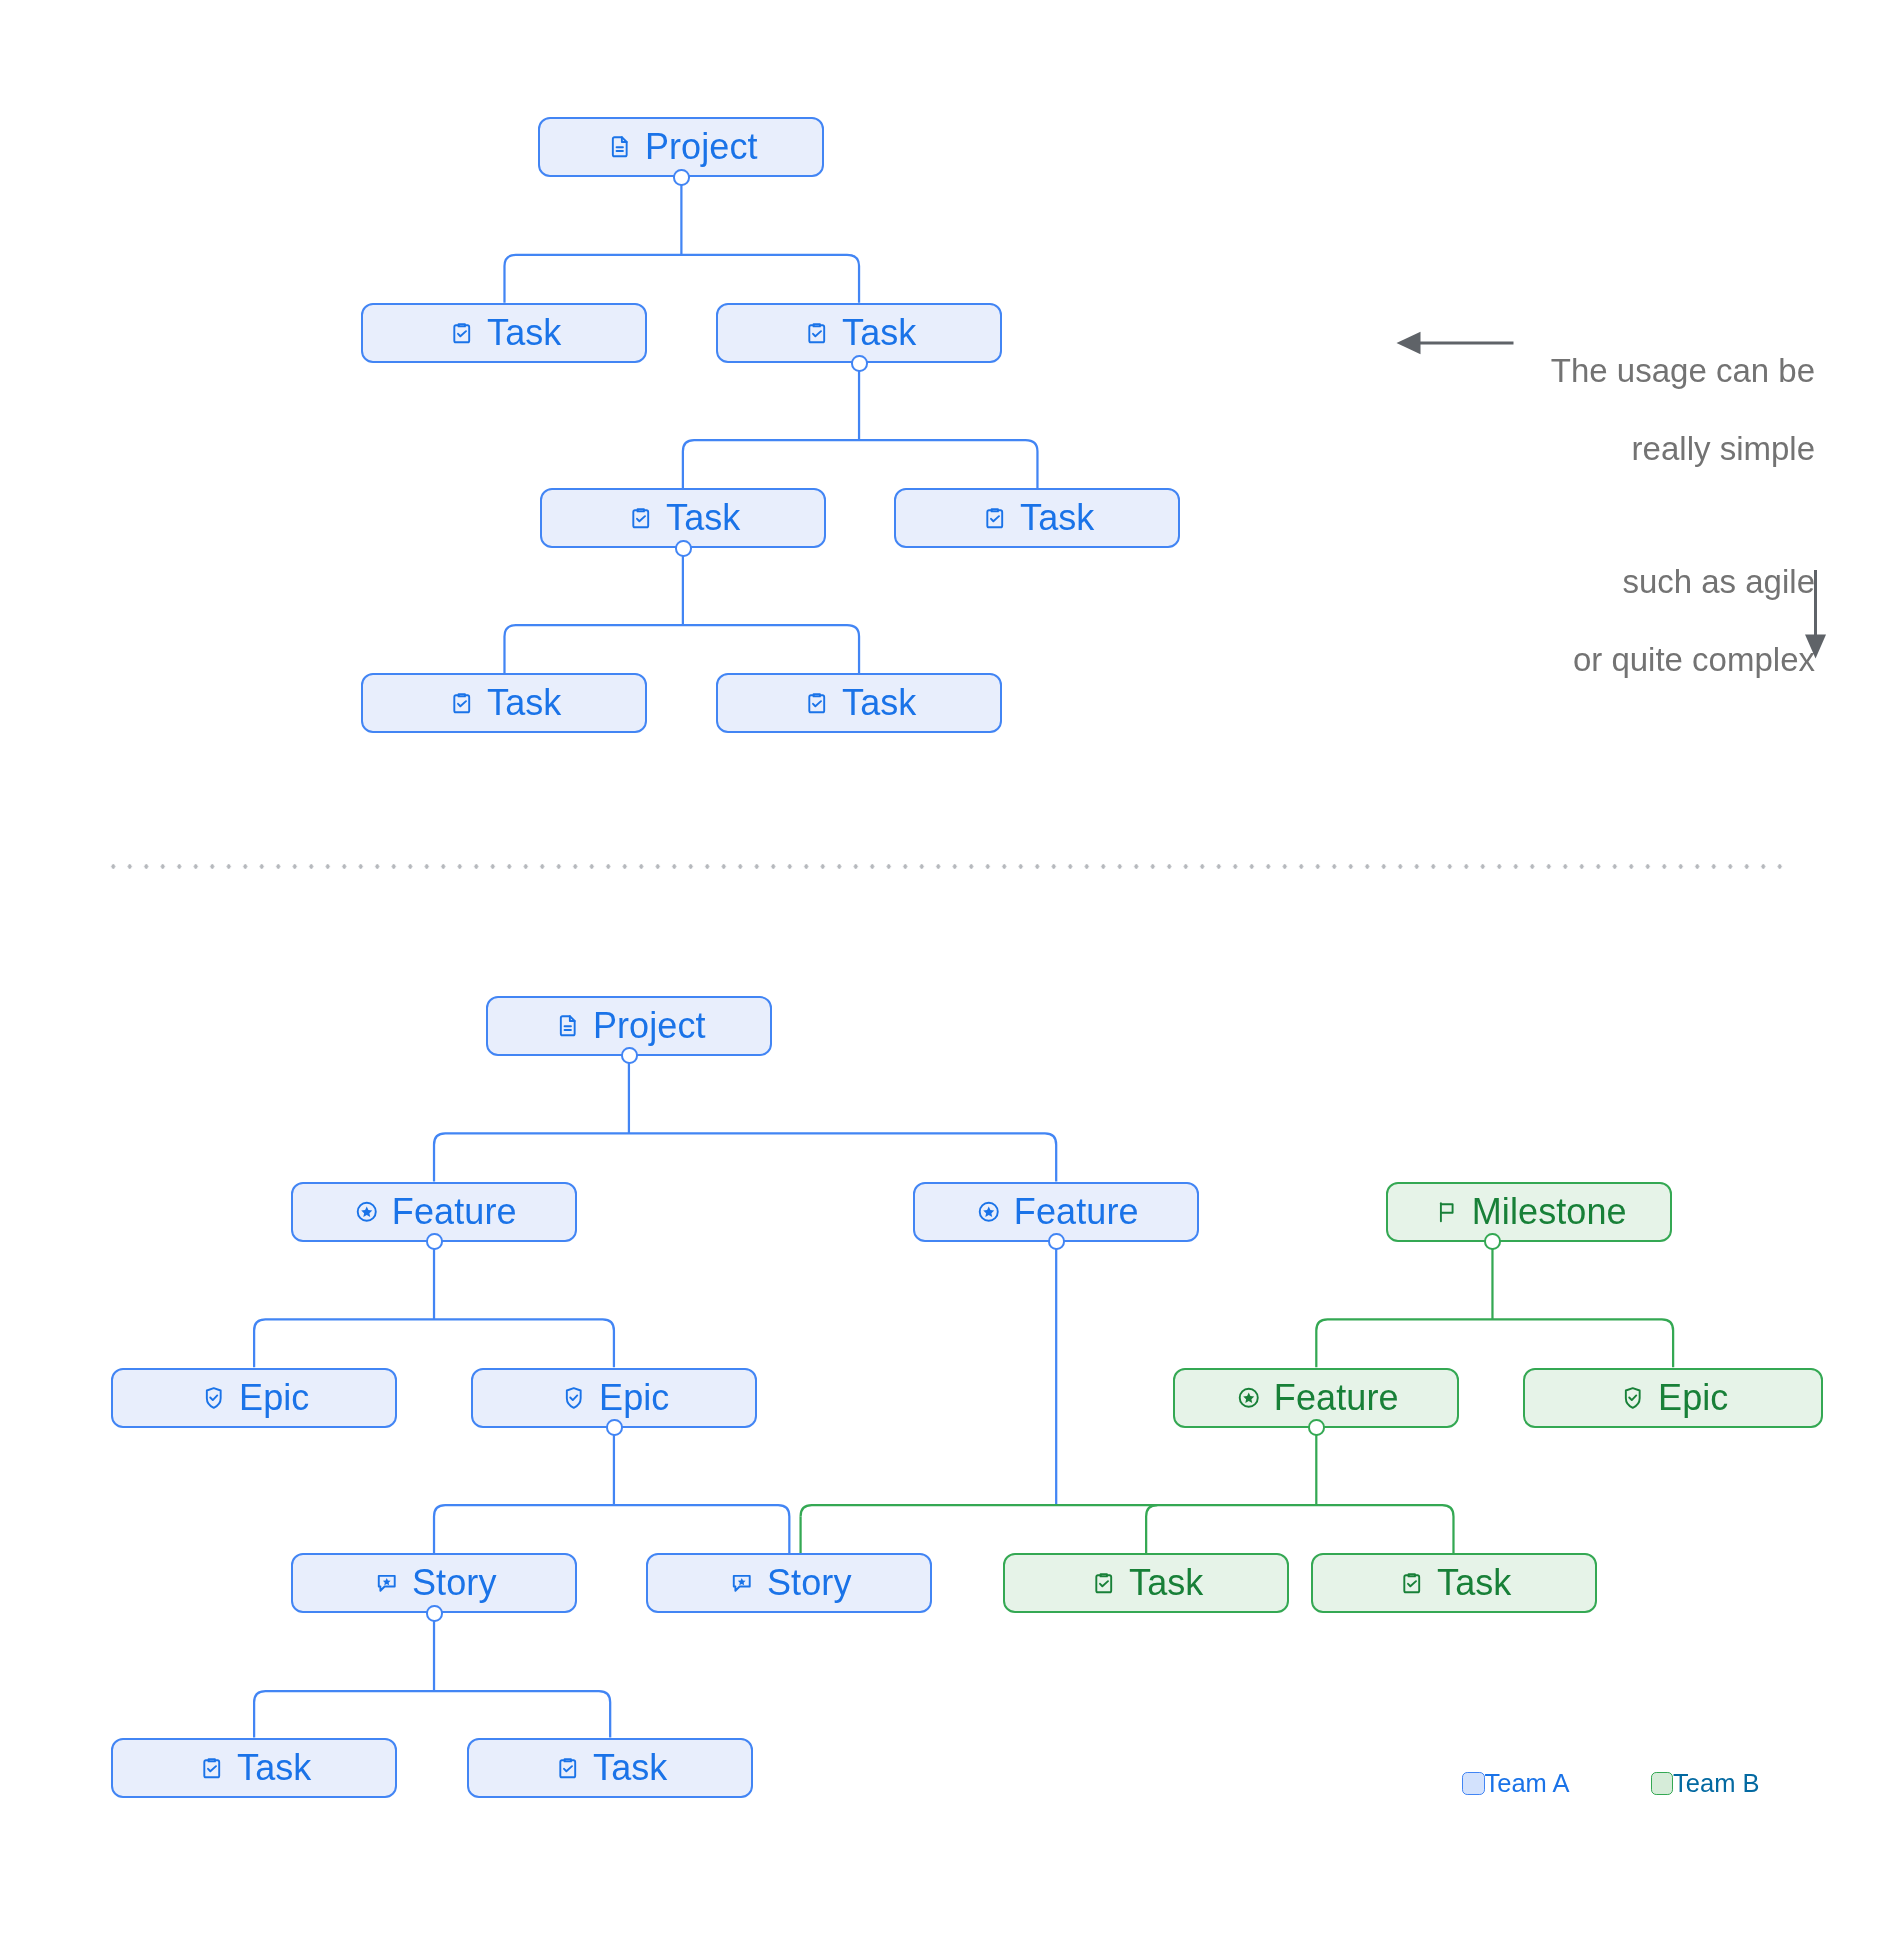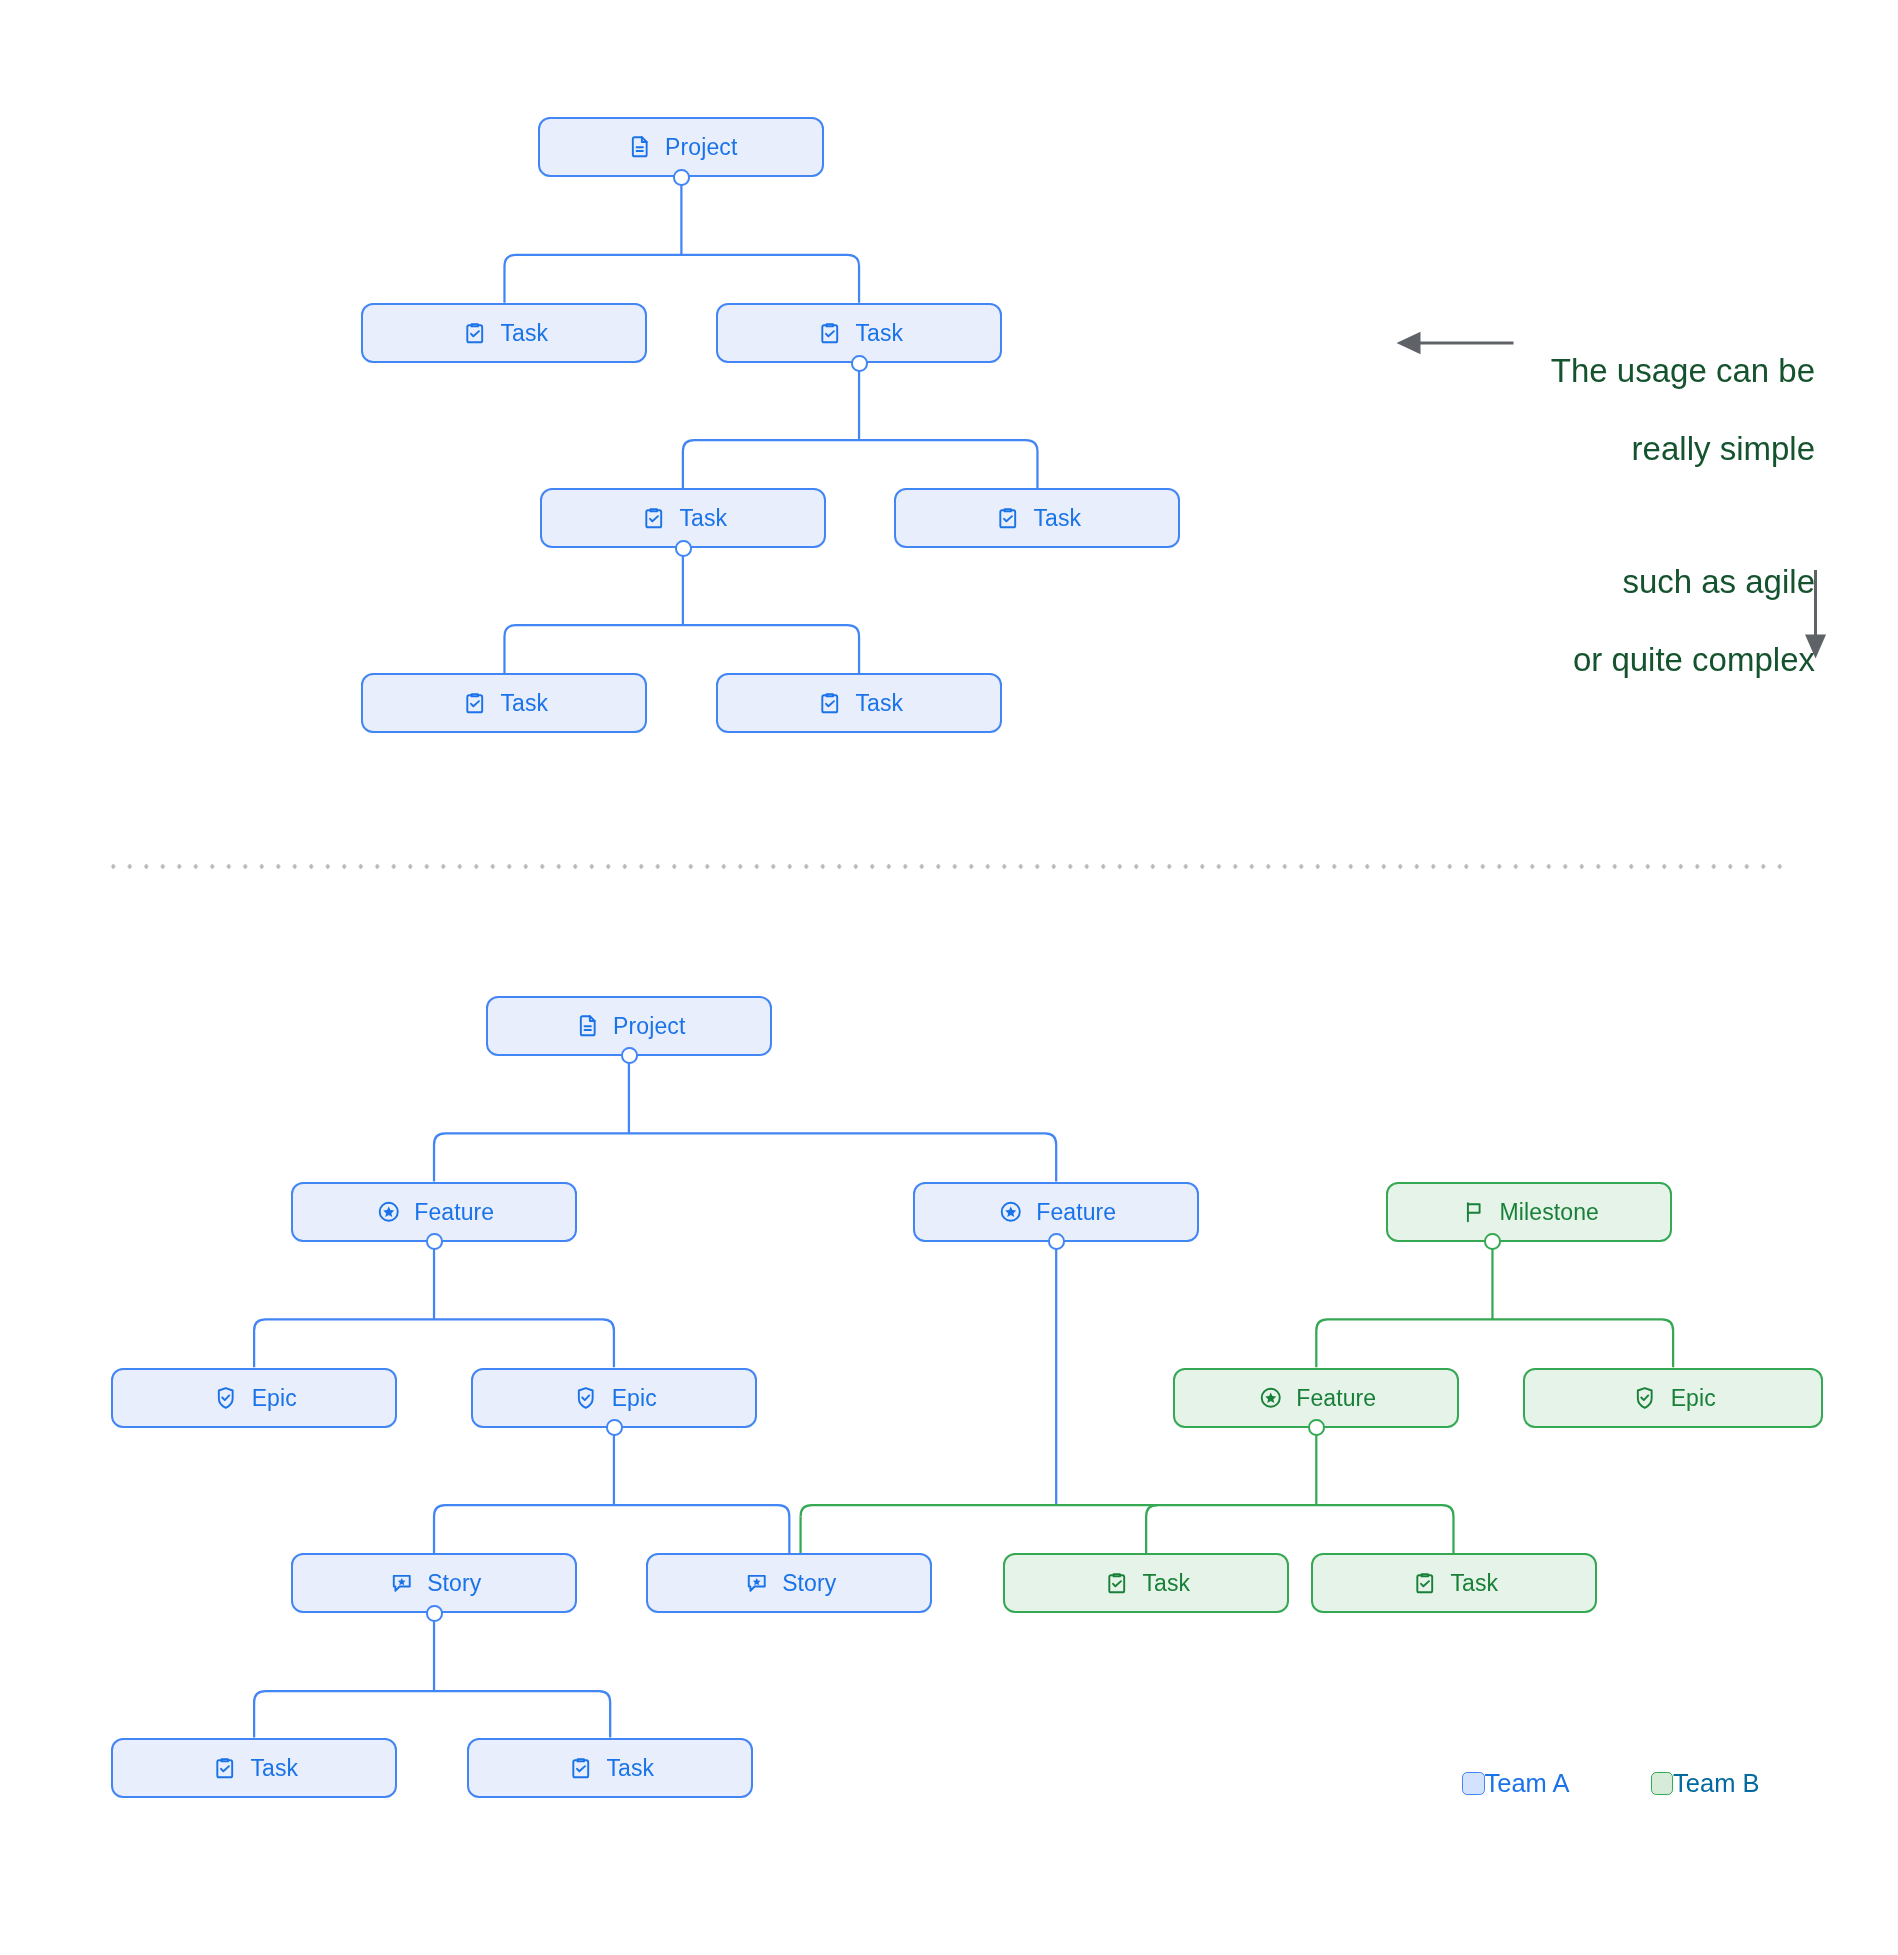--- a/index.html
+++ b/index.html
@@ -32,21 +32,21 @@
   .node {
     position: absolute;
     box-sizing: border-box;
     display: flex;
     align-items: center;
     justify-content: center;
     gap: 10.5px;
     border-radius: 12px;
     border-width: 2.2px;
     border-style: solid;
-    font-size: 23px;
+    font-size: 36px;
     font-weight: 400;
     letter-spacing: 0.1px;
     white-space: nowrap;
   }
   .node.team-a {
     background: #e8eefc;
     border-color: #4285f4;
     color: #1a73e8;
   }
   .node.team-b {
@@ -87,21 +87,21 @@
     background-size: 16.5px 4.5px;
     background-repeat: repeat-x;
   }
 
   .annotation {
     position: absolute;
     left: 1395px;
     top: 313px;
     width: 420px;
     text-align: right;
-    color: #14532d;
+    color: #737373;
     font-size: 33px;
     line-height: 1.18;
     white-space: pre-line;
   }
   .annotation .ann-line { display: block; }
   .annotation .ann-gap { display: block; height: 16.5px; }
 
   .legend {
     position: absolute;
     left: 1462px;

